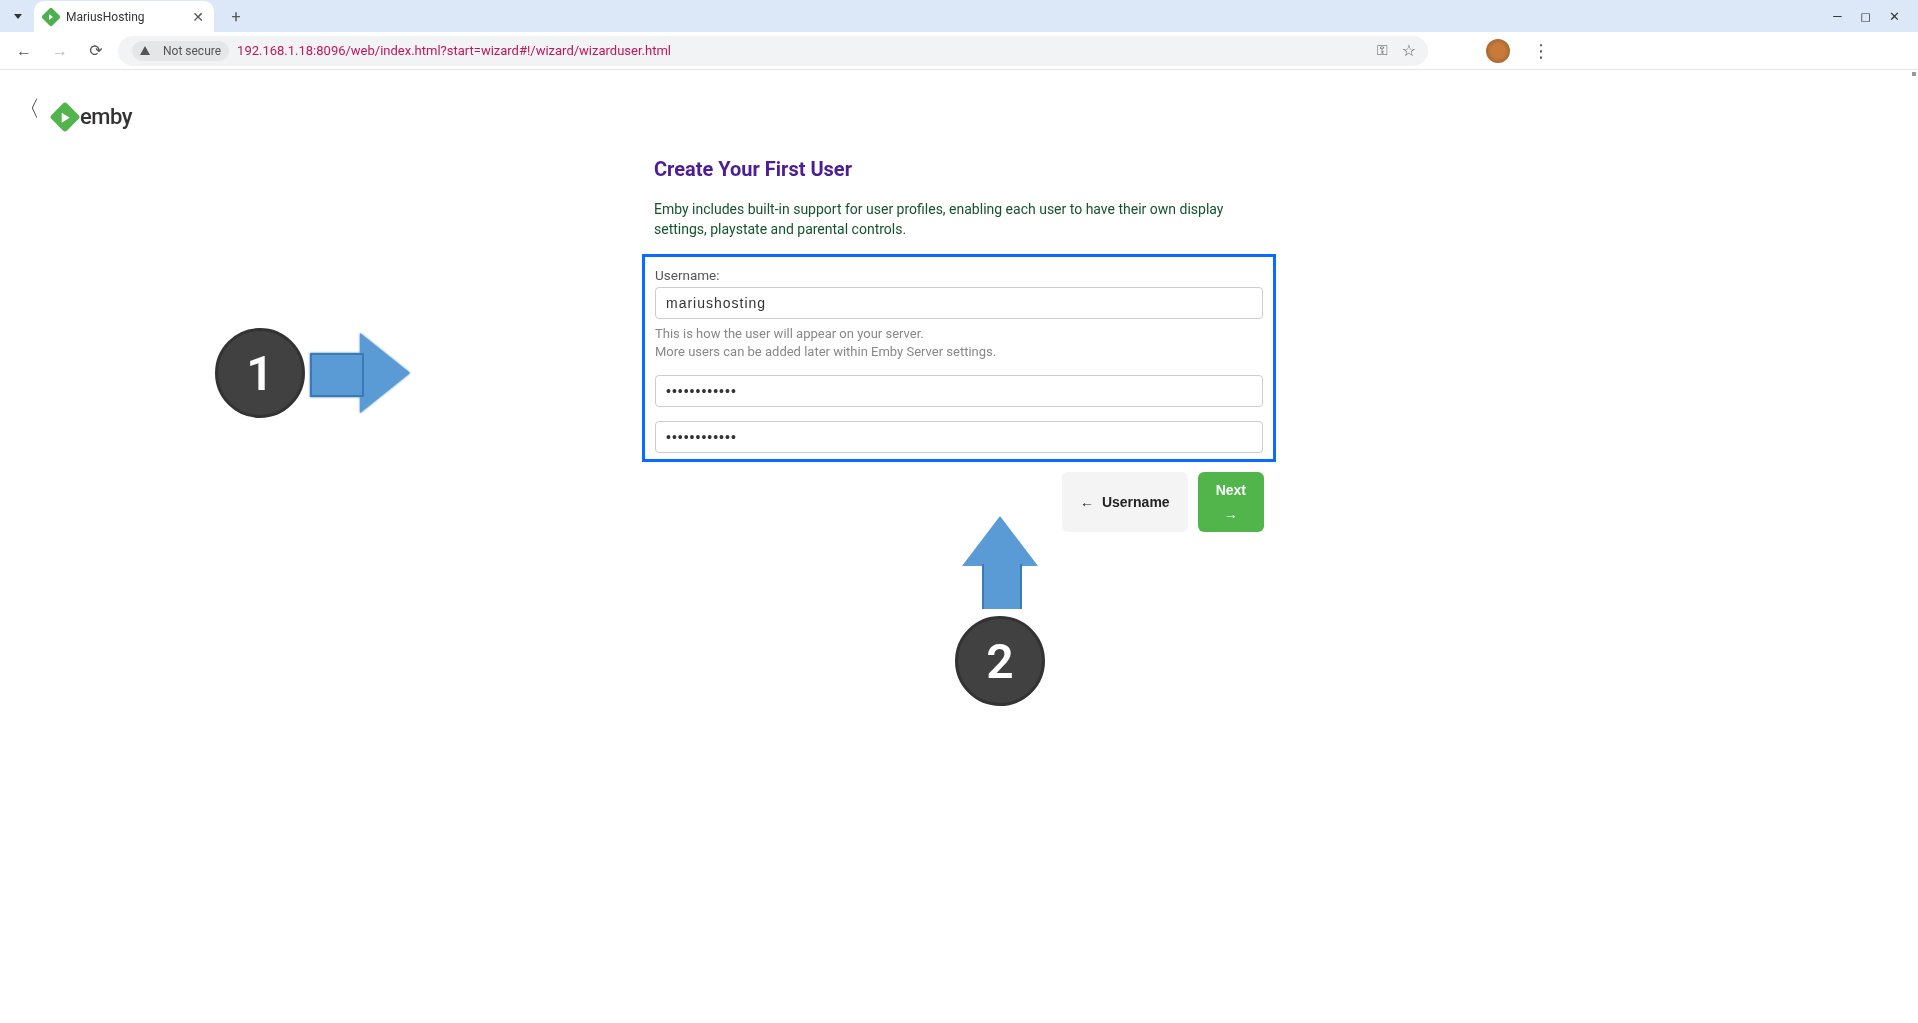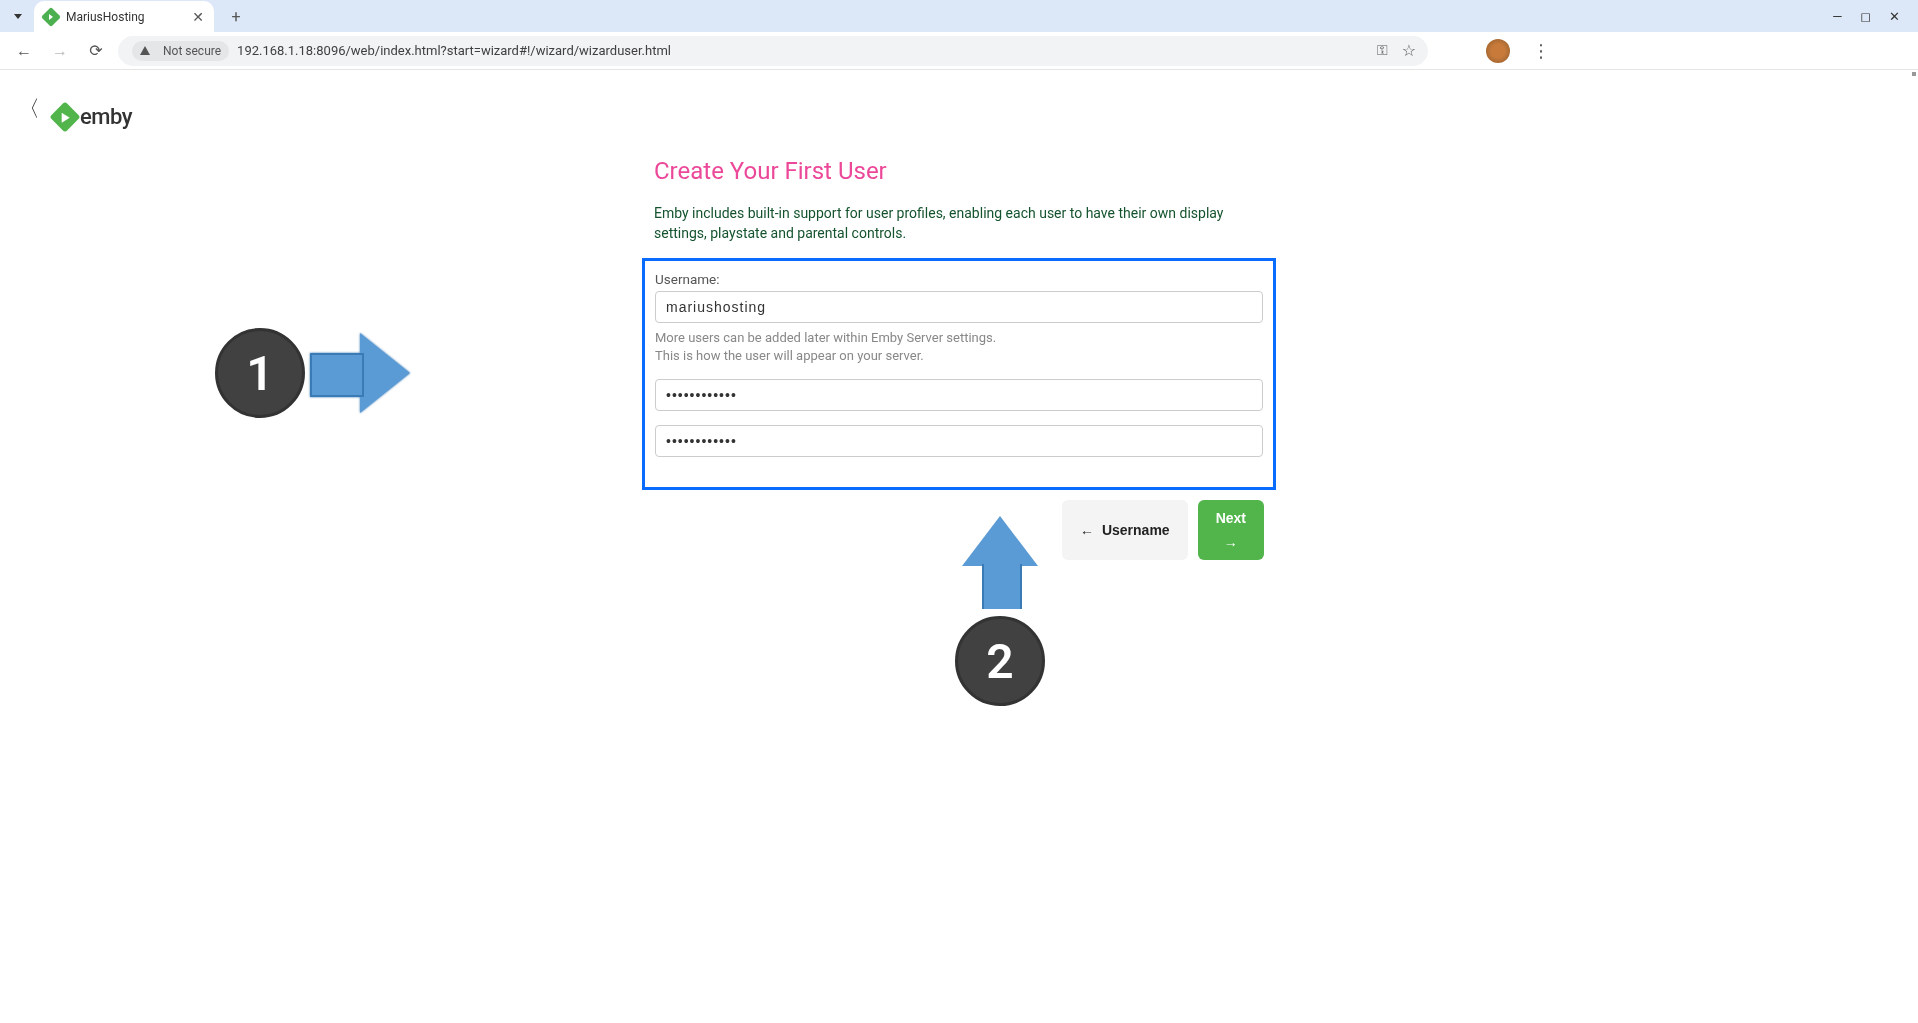--- a/index.html
+++ b/index.html
@@ -149,21 +149,21 @@
     .not-secure-tri {
       width: 0;
       height: 0;
       border-left: 5px solid transparent;
       border-right: 5px solid transparent;
       border-bottom: 9px solid #555;
       position: relative;
     }
     .url-text {
       font-size: 13px;
-      color: #404040;
+      color: #be185d;
     }
     .address-right {
       position: absolute;
       right: 12px;
       display: flex;
       align-items: center;
       gap: 14px;
     }
     .key-icon {
       font-size: 14px;
@@ -234,34 +234,34 @@
       color: #333;
       font-weight: 500;
       letter-spacing: -0.5px;
     }
     .wizard-container {
       max-width: 650px;
       margin: 10px auto 0;
       padding: 0 20px;
     }
     .wizard-title {
-      font-size: 24px;
-      font-weight: 400;
-      color: #ec4899;
+      font-size: 20px;
+      font-weight: 700;
+      color: #4c1d95;
       margin-bottom: 18px;
     }
     .wizard-intro {
       font-size: 14px;
       color: #14532d;
       line-height: 1.45;
       margin-bottom: 14px;
     }
     .highlight-box {
       border: 3px solid #0a6bff;
-      padding: 8px 10px 28px;
+      padding: 8px 10px 4px;
       position: relative;
       left: -12px;
       width: calc(100% + 24px);
     }
     .form-label {
       font-size: 13.5px;
       color: #555;
       margin-bottom: 4px;
       margin-top: 2px;
       display: block;
@@ -441,22 +441,22 @@
 
   <div class="wizard-container">
     <h1 class="wizard-title">Create Your First User</h1>
     <p class="wizard-intro">Emby includes built-in support for user profiles, enabling each user to have their own display settings, playstate and parental controls.</p>
 
     <div class="highlight-box">
       <div class="form-group">
         <label class="form-label">Username:</label>
         <input class="form-input" type="text" value="mariushosting" style="">
         <div class="form-hint">
+          <div>This is how the user will appear on your server.</div>
           <div>More users can be added later within Emby Server settings.</div>
-          <div>This is how the user will appear on your server.</div>
         </div>
       </div>
 
       <div class="form-group">
         <input class="form-input" type="text" value="••••••••••••" style="">
       </div>
 
       <div class="form-group">
         <input class="form-input" type="text" value="••••••••••••" style="">
       </div>

